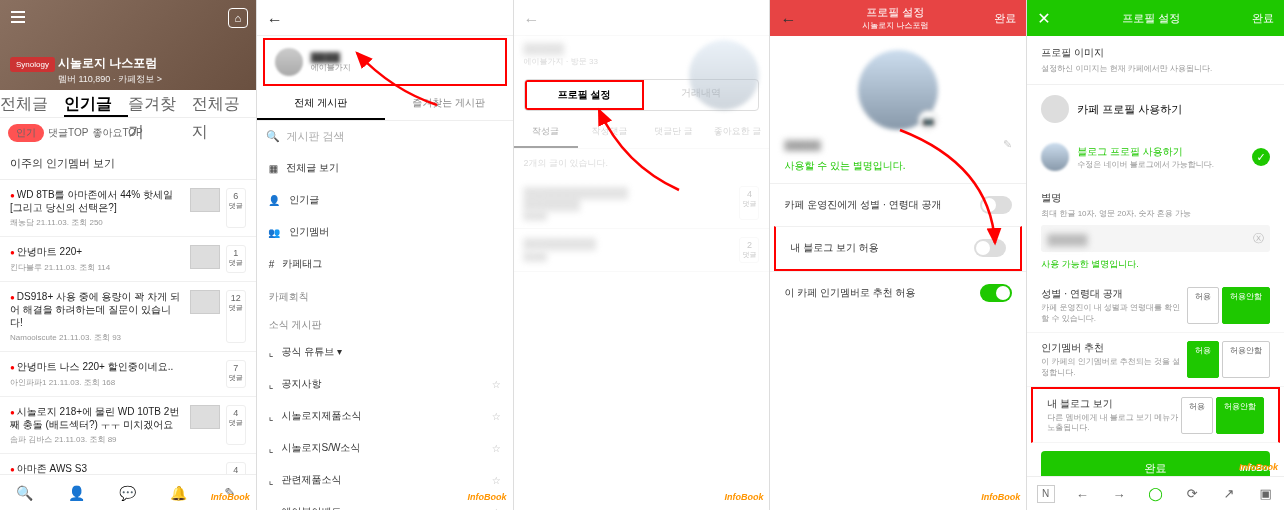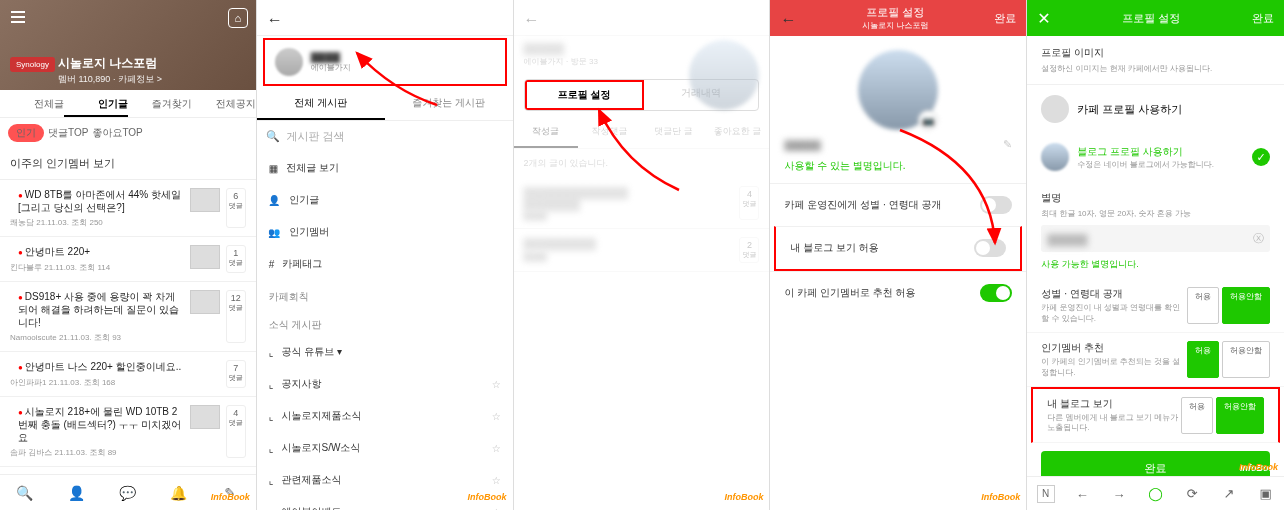--- a/index.html
+++ b/index.html
@@ -10,30 +10,30 @@
 
 
 .header-img { height: 90px; background: linear-gradient(135deg, #8a7060, #6a5040); position: relative; color: #fff; }
 .hamburger { position: absolute; top: 8px; left: 8px; width: 20px; height: 20px; cursor: pointer; }
 .hamburger span { display: block; width: 14px; height: 2px; background: #fff; margin: 3px auto; }
 .home-icon { position: absolute; top: 8px; right: 8px; width: 20px; height: 20px; border: 1px solid #fff; border-radius: 4px; display: flex; align-items: center; justify-content: center; color: #fff; }
 .cafe-badge { position: absolute; bottom: 18px; left: 10px; background: #c33; padding: 3px 6px; border-radius: 3px; font-size: 8px; }
 .cafe-title { position: absolute; bottom: 18px; left: 58px; font-size: 12px; font-weight: bold; }
 .cafe-meta { position: absolute; bottom: 4px; left: 58px; font-size: 9px; opacity: 0.9; }
 .tabs1 { display: flex; border-bottom: 1px solid #eee; height: 28px; }
-.tabs1 div { flex: 1; text-align: right; line-height: 28px; font-size: 10px; color: #666; }
+.tabs1 div { flex: 1; text-align: left; line-height: 28px; font-size: 16px; color: #666; }
 .tabs1 .active { color: #000; font-weight: bold; border-bottom: 2px solid #000; }
 .subtabs { display: flex; gap: 4px; padding: 6px 8px; align-items: center; }
 .pill { background: #ff5252; color: #fff; border-radius: 10px; padding: 2px 8px; font-size: 10px; }
 .subtabs span { font-size: 10px; color: #666; text-align: right; }
 .section-title { padding: 8px 10px; font-size: 11px; color: #333; border-bottom: 1px solid #eee; }
 .post { display: flex; padding: 8px 10px; border-bottom: 1px solid #f0f0f0; gap: 6px; }
 .dot { color: #f00; font-size: 8px; margin-right: 2px; }
 .post-body { flex: 1; }
-.post-title { font-size: 10px; line-height: 1.3; color: #222; margin-left: 8px; }
+.post-title { font-size: 10px; line-height: 1.3; color: #222; }
 .post-meta { font-size: 8px; color: #999; margin-top: 3px; }
 .thumb { width: 30px; height: 24px; background: #ddd; border: 1px solid #ccc; }
 .count-box { width: 20px; text-align: center; font-size: 9px; color: #666; border: 1px solid #eee; border-radius: 3px; padding: 2px 0; }
 .count-box small { display: block; font-size: 7px; }
 .bottom-nav { position: absolute; bottom: 0; left: 0; right: 0; height: 36px; border-top: 1px solid #eee; display: flex; background: #fff; }
 .bottom-nav div { flex: 1; display: flex; align-items: center; justify-content: center; font-size: 14px; color: #666; }
 .watermark { position: absolute; bottom: 8px; right: 6px; font-size: 9px; font-weight: bold; color: #ff9500; font-style: italic; text-shadow: 1px 1px 0 #fff; }
 
 
 .back-header { height: 36px; display: flex; align-items: center; padding: 0 10px; border-bottom: 1px solid #eee; }

